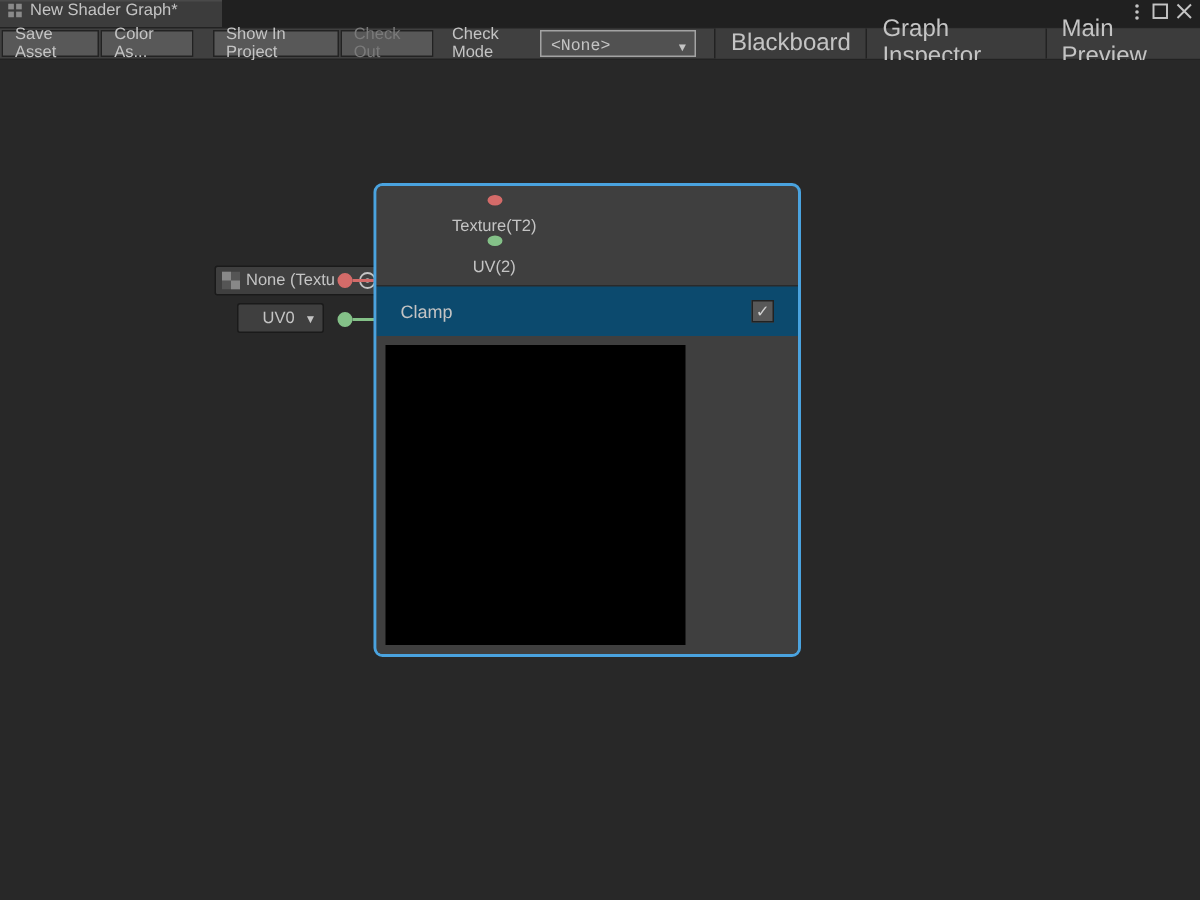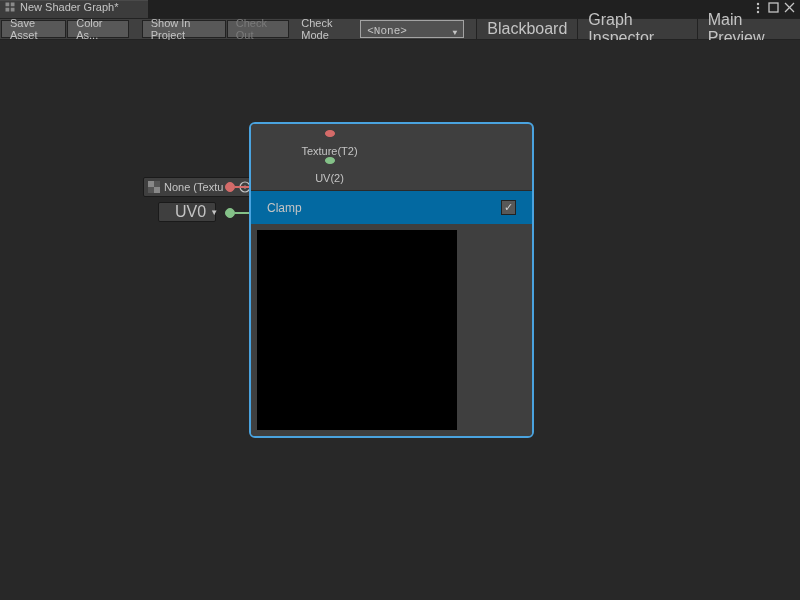--- a/index.html
+++ b/index.html
@@ -85,21 +85,21 @@
       background: #3f3f3f;
       border: 1px solid #1a1a1a;
       border-radius: 2px;
       height: 20px;
     }
     .ext-texture { left: 103px; top: 137px; width: 114px; padding: 0 4px; margin-left: 40px; }
     .ext-texture .texicon { width:12px; height:12px; flex:none; }
     .ext-texture .lbl { flex:1; font-size:11px; overflow:hidden; white-space:nowrap; color:#c4c4c4; }
     .ext-texture .target { width:14px; height:14px; flex:none; }
     .ext-uv { left: 158px; top: 162px; width: 58px; padding: 0 4px; justify-content: space-between;}
-    .ext-uv .lbl { font-size:16px;padding-left:12px; }
+    .ext-uv .lbl { font-size:11px;padding-left:12px; }
     .chev { font-size: 8px; }
 
     
     .edge { position:absolute; background:#999; height:1.5px; }
     .edge.tex { background:#d46b69; }
     .edge.uv  { background:#84c188; }
     .port {
       width:10px; height:10px; border-radius:50%;
       border:1.5px solid; background:transparent;
       display:inline-block;
@@ -140,21 +140,21 @@
       padding: 6px 0;
     }
     .io-row {
       display:flex; align-items:center;
       height: 27px; padding: 0 10px;
       gap: 8px; font-size:11px;flex-direction:column;
     }
     .node-outputs .io-row { justify-content: flex-end; }
     .clamp-row {
       display:flex; align-items:center; justify-content: space-between;
-      background:#0369a1; height: 34px; padding: 12px 16px;
+      background:#0c4a6e; height: 34px; padding: 12px 16px;
       border-top:1px solid #2a2a2a;
       font-size:12px;
     }
     .checkbox {
       width:15px; height:15px; background:#585858; border:1px solid #222;
       display:flex; align-items:center; justify-content:center;
       color:#d0d0d0; font-size:11px;
     }
     .preview {
       background:#000; height: 200px; margin: 6px;

